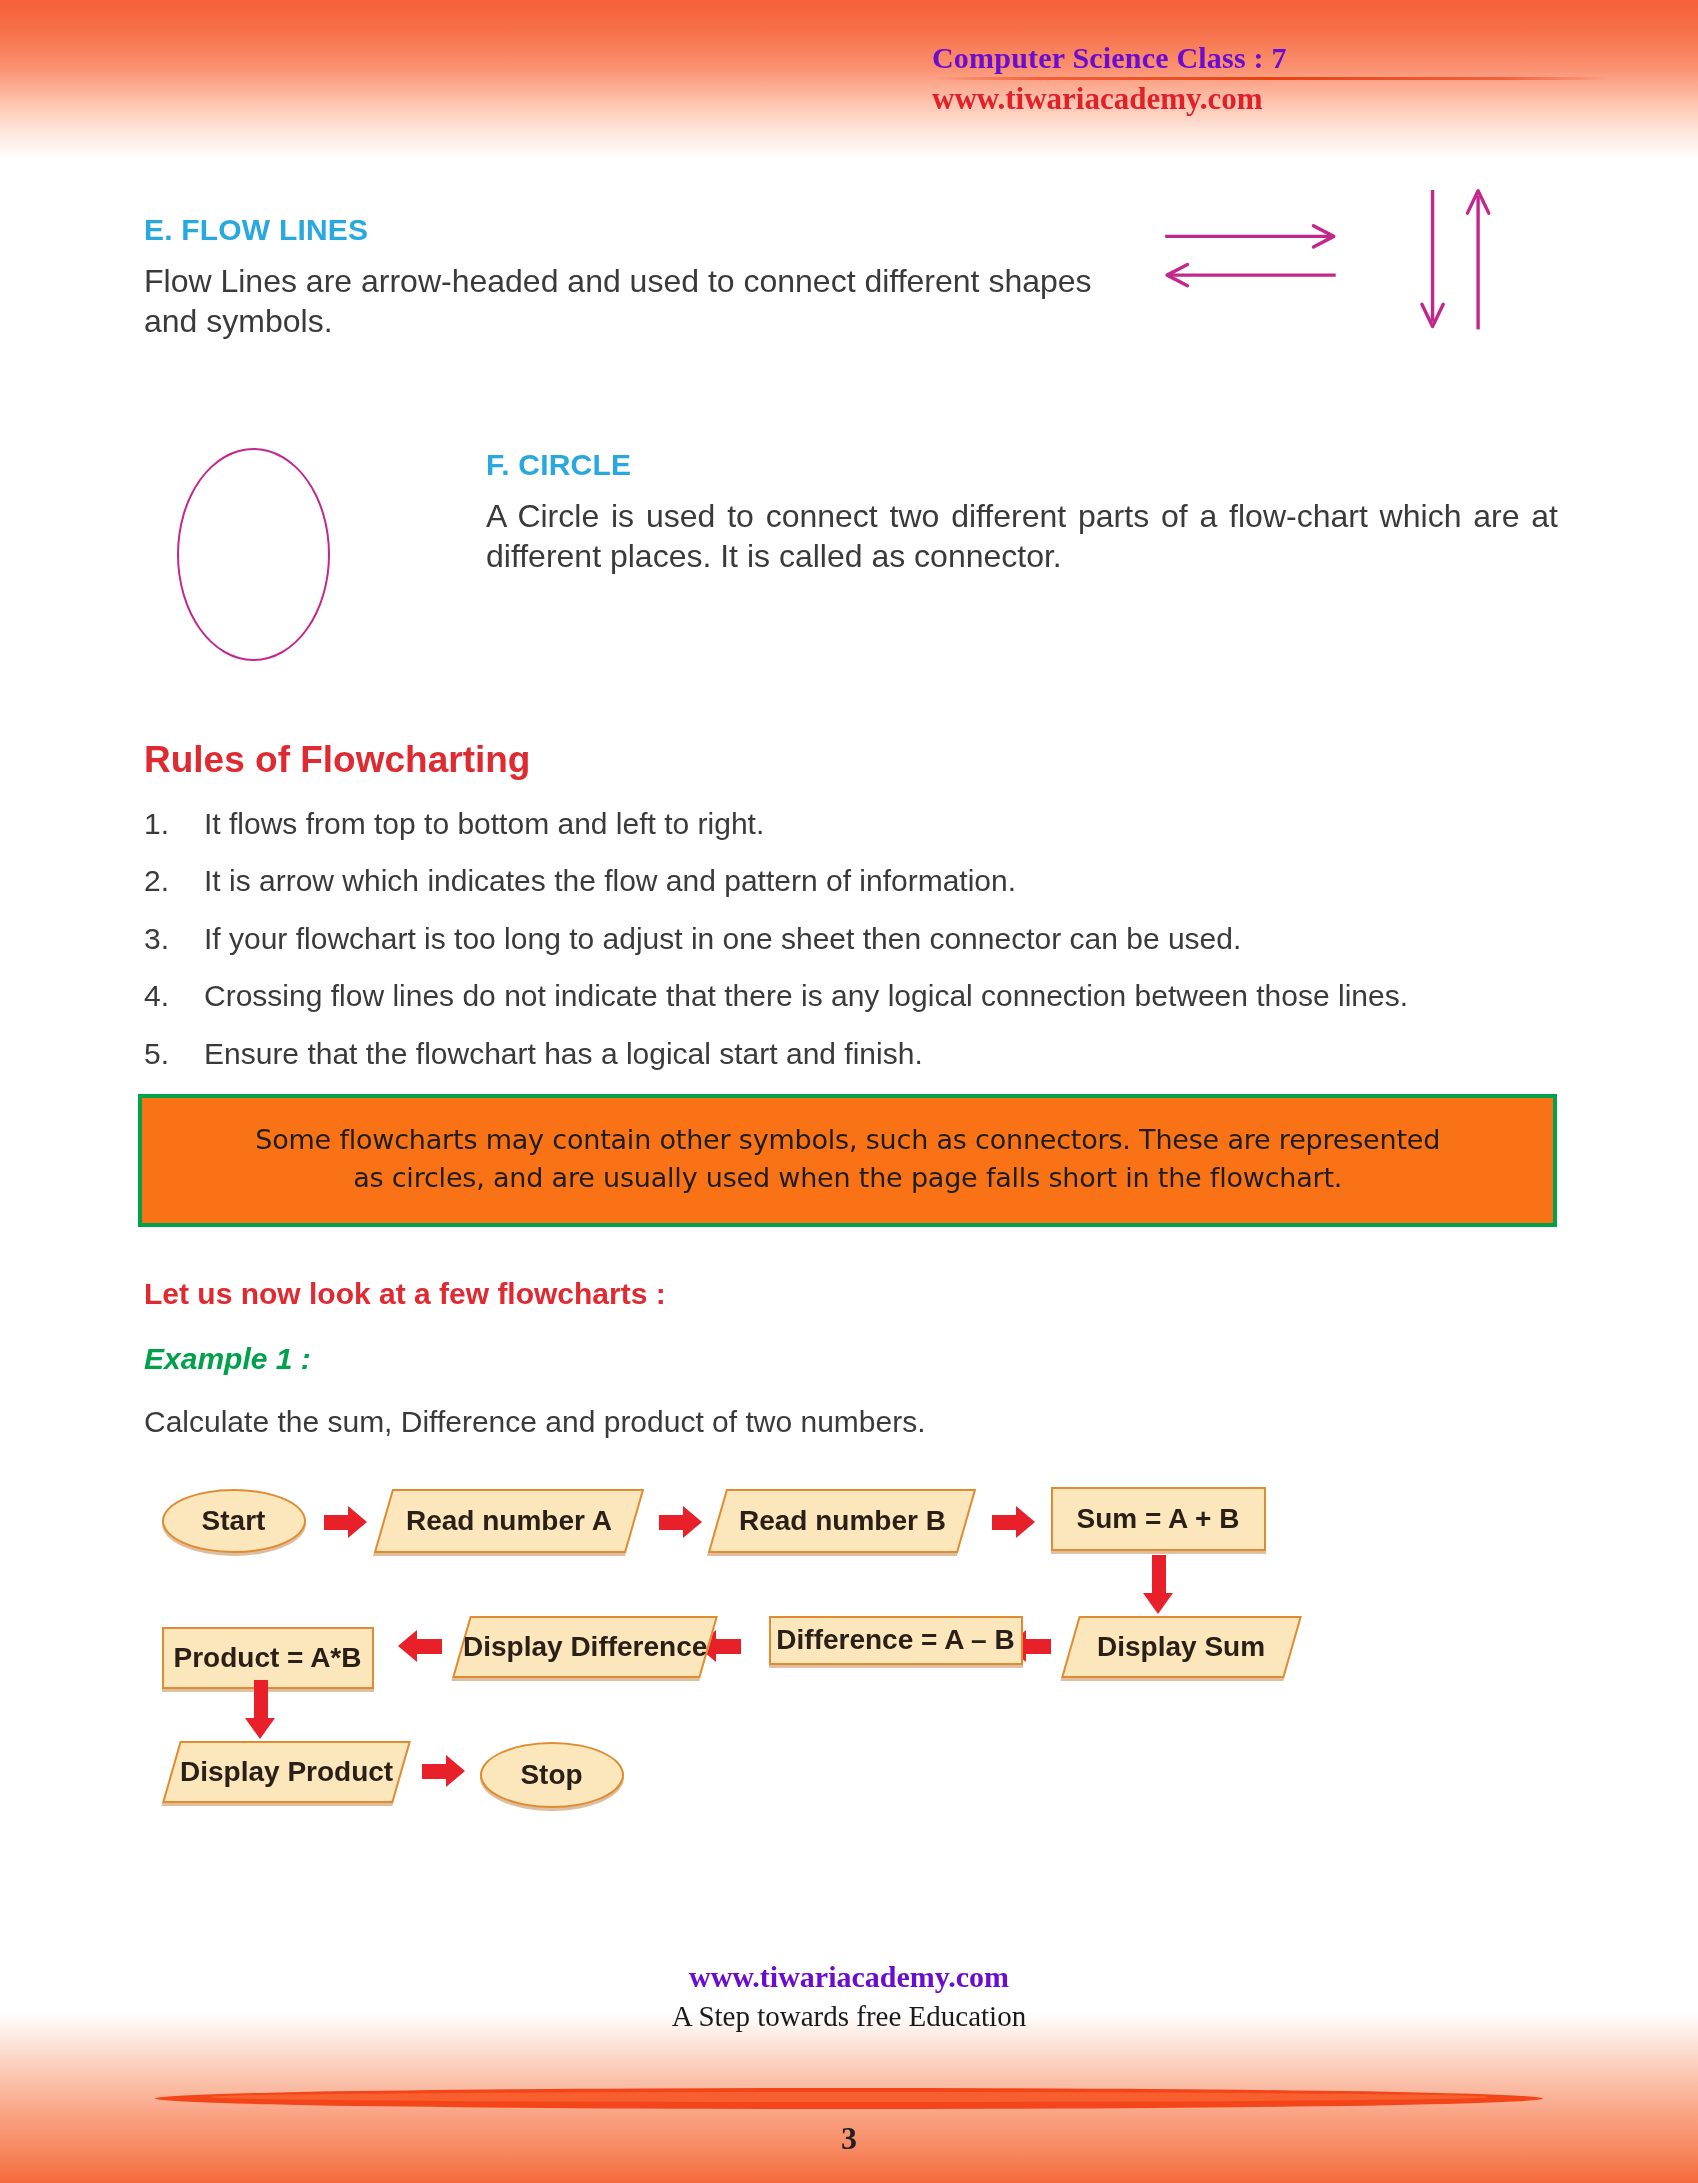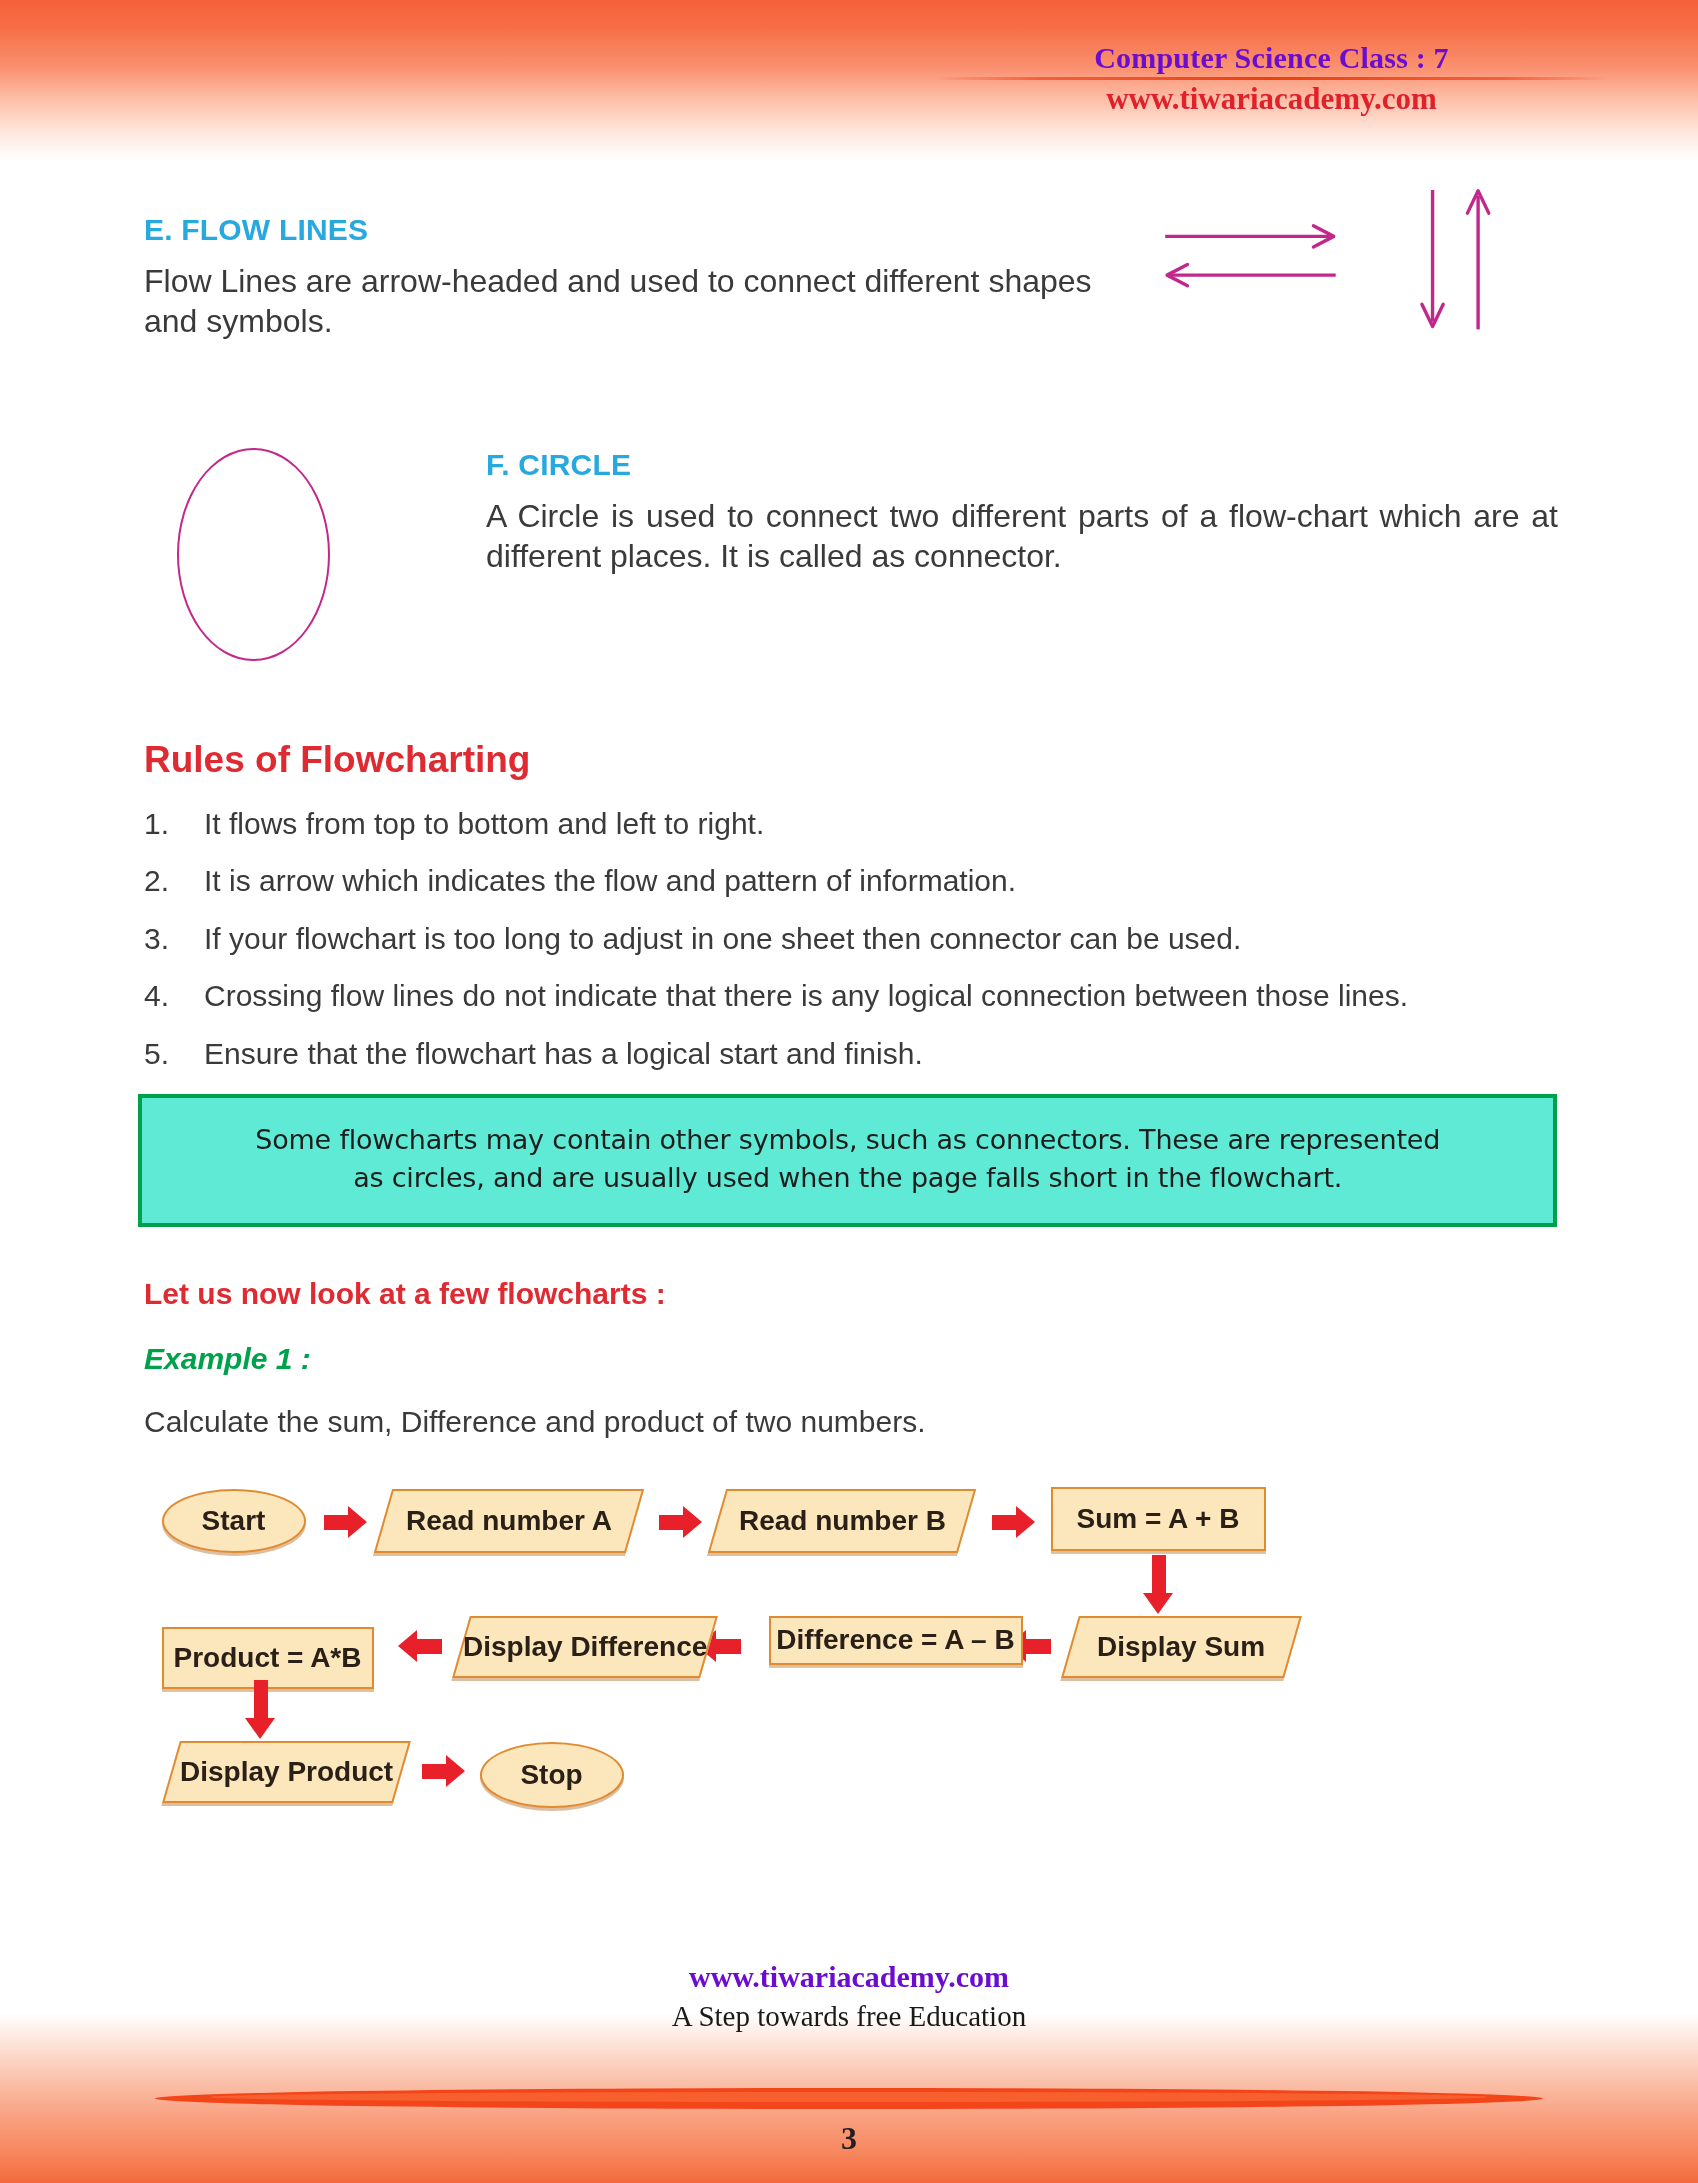--- a/index.html
+++ b/index.html
@@ -69,21 +69,21 @@
     height: 9.7px;
     background: #f85f2e;
     border-radius: 50% / 50%;
   }
 
   
   .doc-header {
     position: absolute;
     right: 87px;
     top: 41px;
-    text-align: center;
+    text-align: left;
     width: 679px;
   }
   .doc-header .cls {
     font-family: "Liberation Serif", serif;
     font-weight: bold;
     font-size: 30px;
     color: #6a0dd0;
     letter-spacing: 0.2px;
     line-height: 1.1;
   }
@@ -196,21 +196,21 @@
     padding-right: 1.9px;
   }
 
   
   .callout {
     margin-top: 21.3px;
     margin-left: -5.8px;
     width: 1419px;
     box-sizing: border-box;
     border: 4.9px solid #00a14b;
-    background: #5eead4;
+    background: #f97316;
     padding: 23px 29px 25px 29px;
     text-align: center;
   }
   .callout p {
     margin: 0;
     font-family: "DejaVu Sans", sans-serif;
     font-size: 27px;
     color: #1d1d1d;
     line-height: 1.42;
     letter-spacing: -0.2px;

